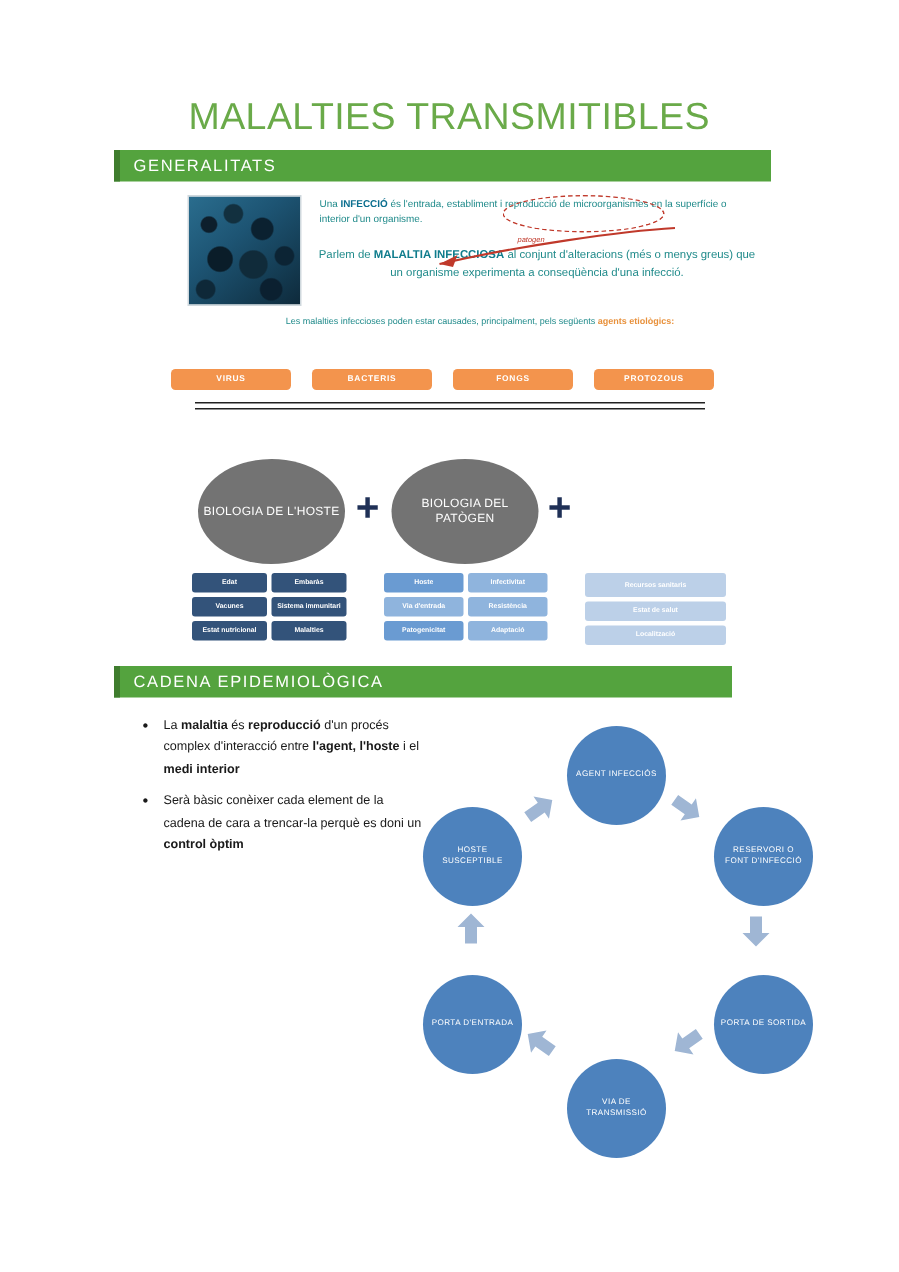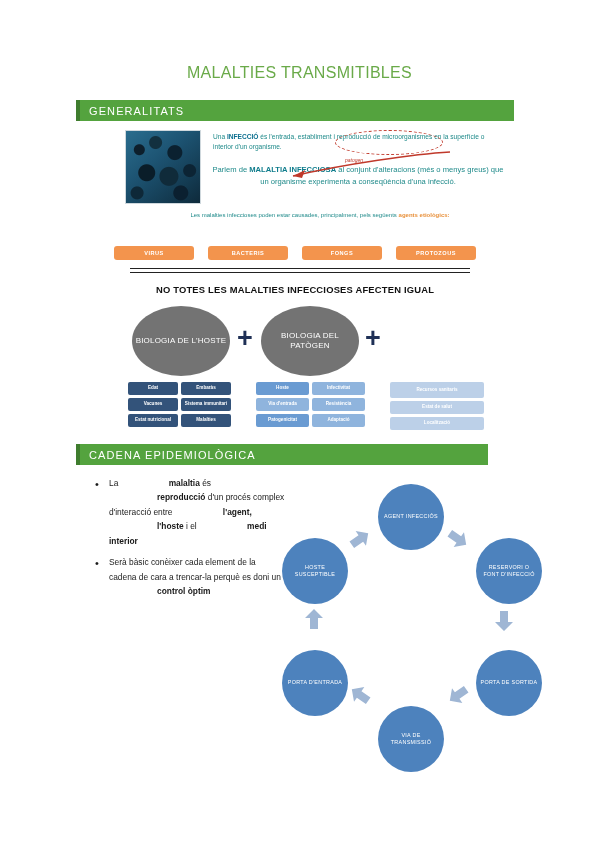--- a/index.html
+++ b/index.html
@@ -10,21 +10,21 @@
     color:#222;
     position:relative;
     overflow:hidden;
   }
   .page { position:relative; width:599px; height:848px; }
 
   
   .doc-title {
     position:absolute; left:0; top:64px; width:599px;
     text-align:center;
-    font-size:16px; letter-spacing:.3px;
+    font-size:25px; letter-spacing:.3px;
     color:#6aaa49;
     font-weight:400;
   }
 
   
   .sec-bar {
     position:absolute;
     background:#54a33e;
     border-left:4px solid #3f7d2e;
     color:#ffffff;
@@ -125,21 +125,21 @@
   #chips-1 .chip { background:#6a9bd2; }
   #chips-1 .chip.pale { background:#8fb4dd; }
   #chips-2 { left:264px; top:76px; grid-template-columns:94px; }
   #chips-2 .chip { background:#bcd0e8; height:13px; }
   #chips-2 .chip:first-child { height:16px; }
 
   
   .bullets { position:absolute; left:95px; top:476px; width:190px; }
   .bullets li { font-size:8.4px; line-height:1.72; margin-bottom:7px; list-style:none; position:relative; padding-left:14px; color:#1a1a1a; }
   .bullets li:before { content:"\2022"; position:absolute; left:0; top:-1px; font-size:11px; }
-  .bullets b { font-weight:bold;margin-left:48px; }
+  .bullets b { font-weight:bold; }
 
   
   .cycle { position:absolute; left:280px; top:482px; width:260px; height:290px; }
   .cnode {
     position:absolute; width:66px; height:66px; border-radius:50%;
     background:#4d82bd; color:#ffffff; font-size:5.4px; line-height:1.35;
     display:flex; align-items:center; justify-content:center; text-align:center;
     letter-spacing:.3px; padding:4px;
   }
   #cn-0 { left:98px; top:2px; }
@@ -195,21 +195,20 @@
   <div class="agent-row">
     <div class="agent-btn">VIRUS</div>
     <div class="agent-btn">BACTERIS</div>
     <div class="agent-btn">FONGS</div>
     <div class="agent-btn">PROTOZOUS</div>
   </div>
 
   <div class="rule" id="rule1"></div>
   <div class="rule" id="rule2"></div>
 
-  <div class="subhead">NO TOTES LES MALALTIES INFECCIOSES AFECTEN IGUAL</div>
 
   <div class="model">
     <div class="bubble" id="bub-0">
       <span class="btxt">BIOLOGIA DE L'HOSTE</span>
     </div>
     <div class="plus" id="plus-0">+</div>
     <div class="bubble" id="bub-1">
       <span class="btxt">BIOLOGIA DEL PATÒGEN</span>
     </div>
     <div class="plus" id="plus-1">+</div>

